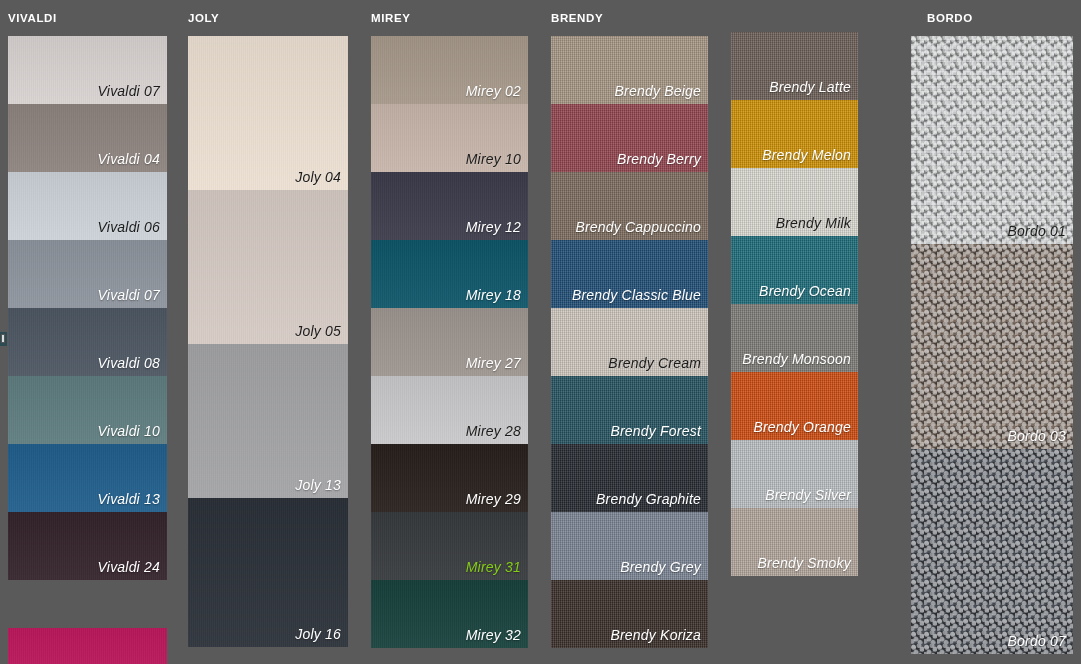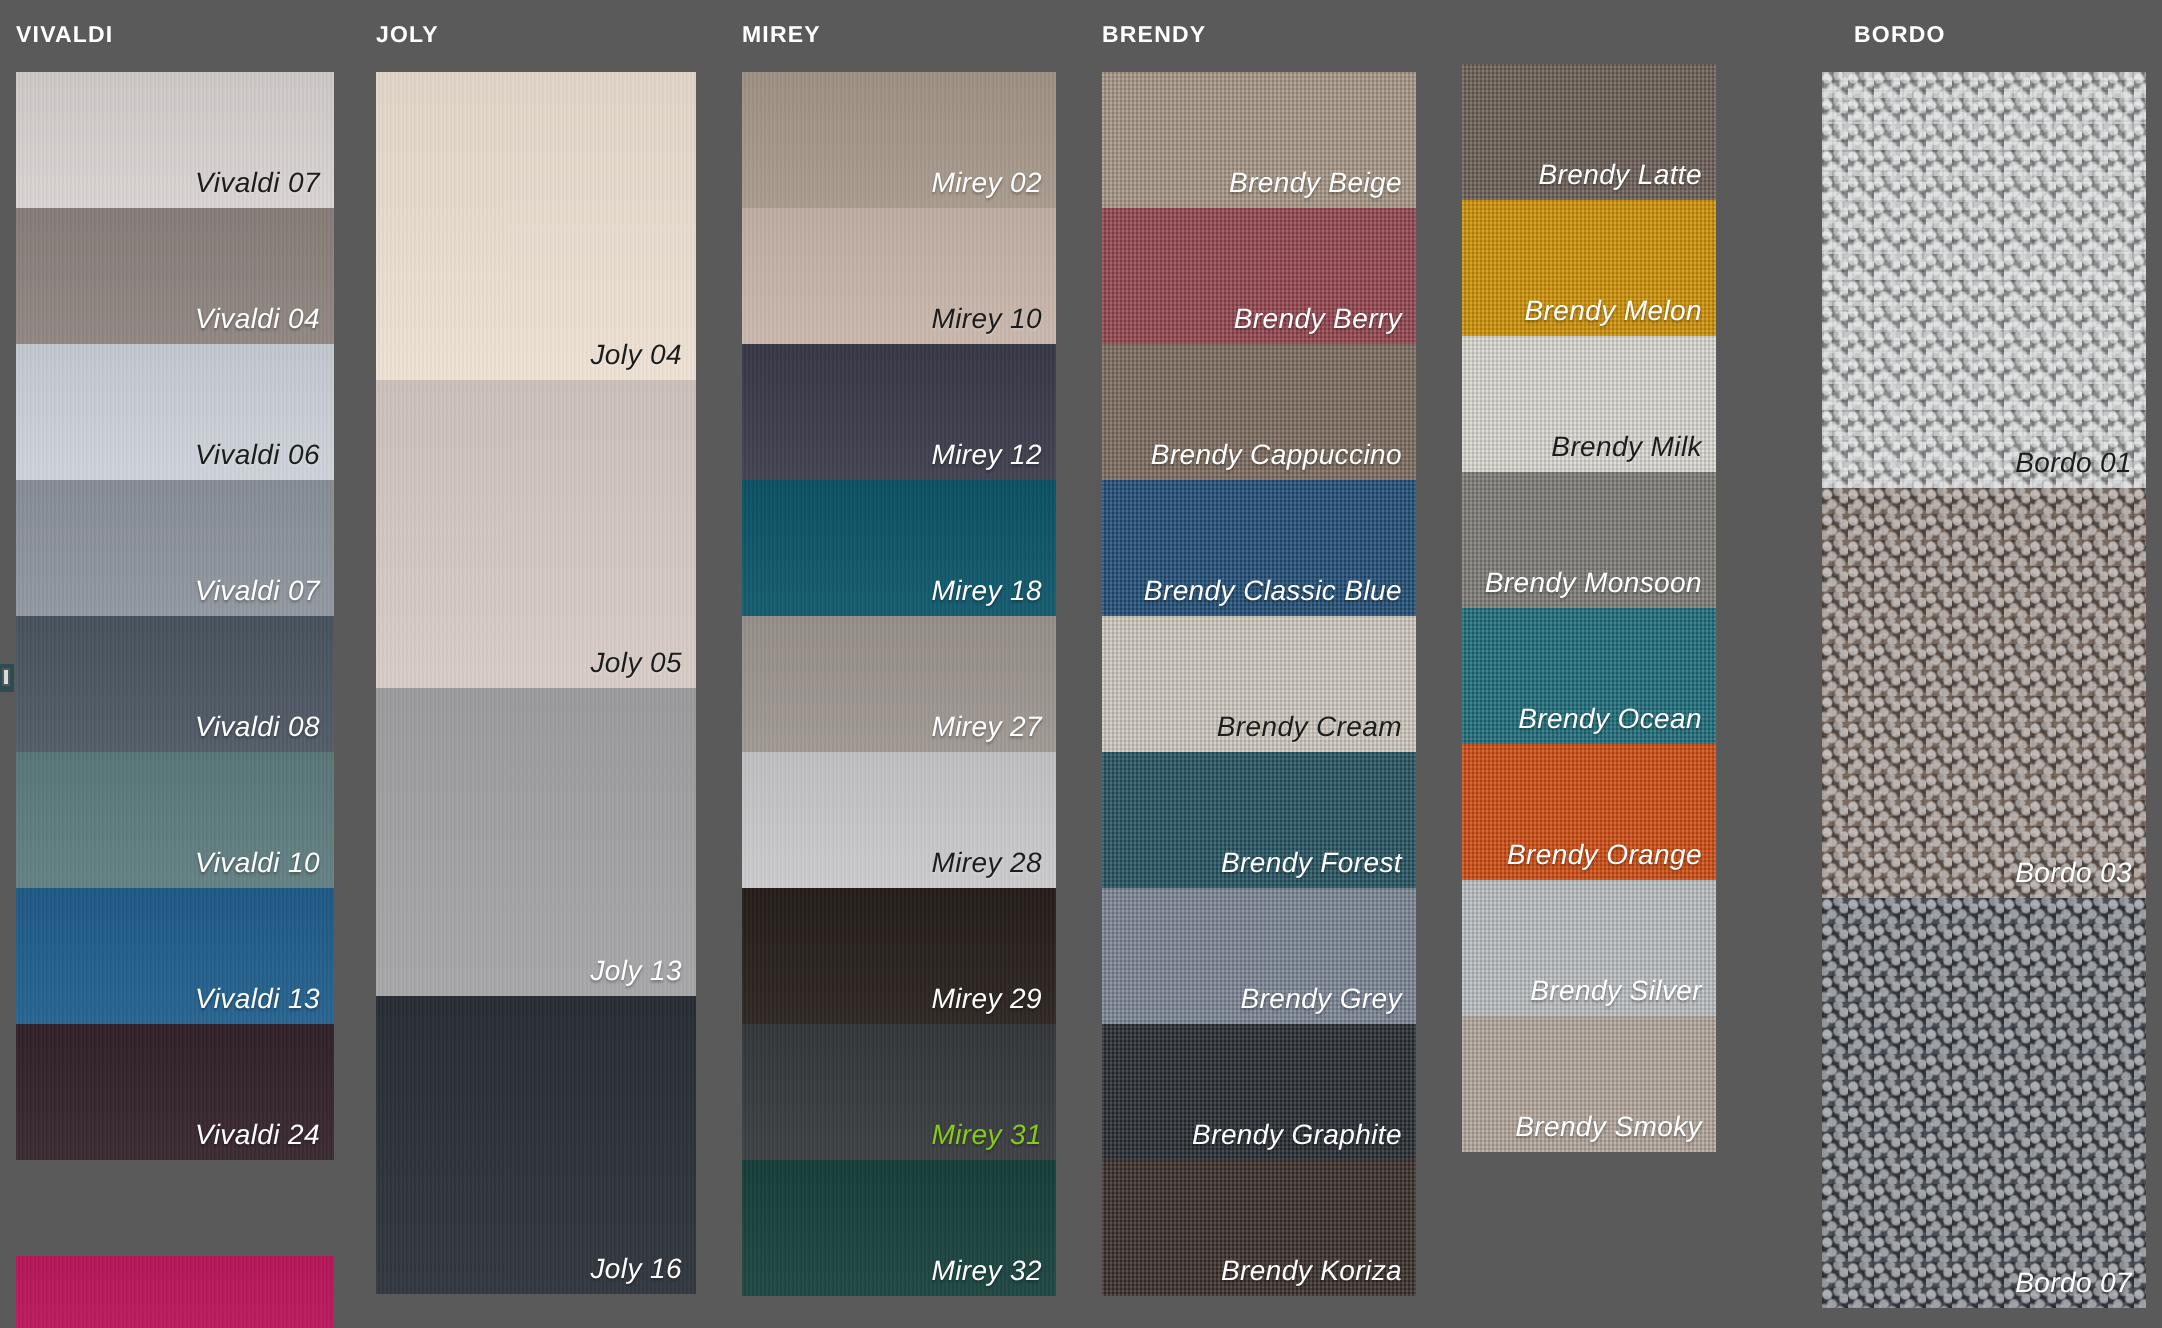--- a/index.html
+++ b/index.html
@@ -223,27 +223,27 @@
           <div class="label" style="color: rgb(255, 255, 255);">Brendy Classic Blue</div>
         </div>
         <div class="swatch" style="height: 68px; background: rgb(207, 200, 191);">
           <div class="tex tex-weave"></div>
           <div class="label dark">Brendy Cream</div>
         </div>
         <div class="swatch" style="height: 68px; background: rgb(36, 83, 96);">
           <div class="tex tex-weave"></div>
           <div class="label" style="color: rgb(255, 255, 255);">Brendy Forest</div>
         </div>
+        <div class="swatch" style="height: 68px; background: rgb(37, 42, 49);">
+          <div class="tex tex-weave"></div>
+          <div class="label" style="color: rgb(255, 255, 255);">Brendy Graphite</div>
+        </div>
         <div class="swatch" style="height: 68px; background: rgb(123, 133, 148);">
           <div class="tex tex-weave"></div>
           <div class="label" style="color: rgb(255, 255, 255);">Brendy Grey</div>
-        </div>
-        <div class="swatch" style="height: 68px; background: rgb(37, 42, 49);">
-          <div class="tex tex-weave"></div>
-          <div class="label" style="color: rgb(255, 255, 255);">Brendy Graphite</div>
         </div>
         <div class="swatch" style="height: 68px; background: rgb(57, 46, 42);">
           <div class="tex tex-weave"></div>
           <div class="label" style="color: rgb(255, 255, 255);">Brendy Koriza</div>
         </div>
       </div>
     </div>
     <div class="column" style="left: 731px; width: 159px;">
       <div class="stack" style="top: 32px; width: 127px;">
         <div class="swatch" style="height: 68px; background: rgb(108, 96, 88);">
@@ -251,27 +251,27 @@
           <div class="label" style="color: rgb(255, 255, 255);">Brendy Latte</div>
         </div>
         <div class="swatch" style="height: 68px; background: rgb(207, 146, 6);">
           <div class="tex tex-weave"></div>
           <div class="label" style="color: rgb(255, 255, 255);">Brendy Melon</div>
         </div>
         <div class="swatch" style="height: 68px; background: rgb(219, 217, 210);">
           <div class="tex tex-weave"></div>
           <div class="label dark">Brendy Milk</div>
         </div>
+        <div class="swatch" style="height: 68px; background: rgb(29, 108, 121);">
+          <div class="tex tex-weave"></div>
+          <div class="label" style="color: rgb(255, 255, 255);">Brendy Ocean</div>
+        </div>
         <div class="swatch" style="height: 68px; background: rgb(126, 125, 120);">
           <div class="tex tex-weave"></div>
           <div class="label" style="color: rgb(255, 255, 255);">Brendy Monsoon</div>
-        </div>
-        <div class="swatch" style="height: 68px; background: rgb(29, 108, 121);">
-          <div class="tex tex-weave"></div>
-          <div class="label" style="color: rgb(255, 255, 255);">Brendy Ocean</div>
         </div>
         <div class="swatch" style="height: 68px; background: rgb(207, 76, 16);">
           <div class="tex tex-weave"></div>
           <div class="label" style="color: rgb(255, 255, 255);">Brendy Orange</div>
         </div>
         <div class="swatch" style="height: 68px; background: rgb(188, 192, 195);">
           <div class="tex tex-weave"></div>
           <div class="label" style="color: rgb(255, 255, 255);">Brendy Silver</div>
         </div>
         <div class="swatch" style="height: 68px; background: rgb(179, 167, 157);">

